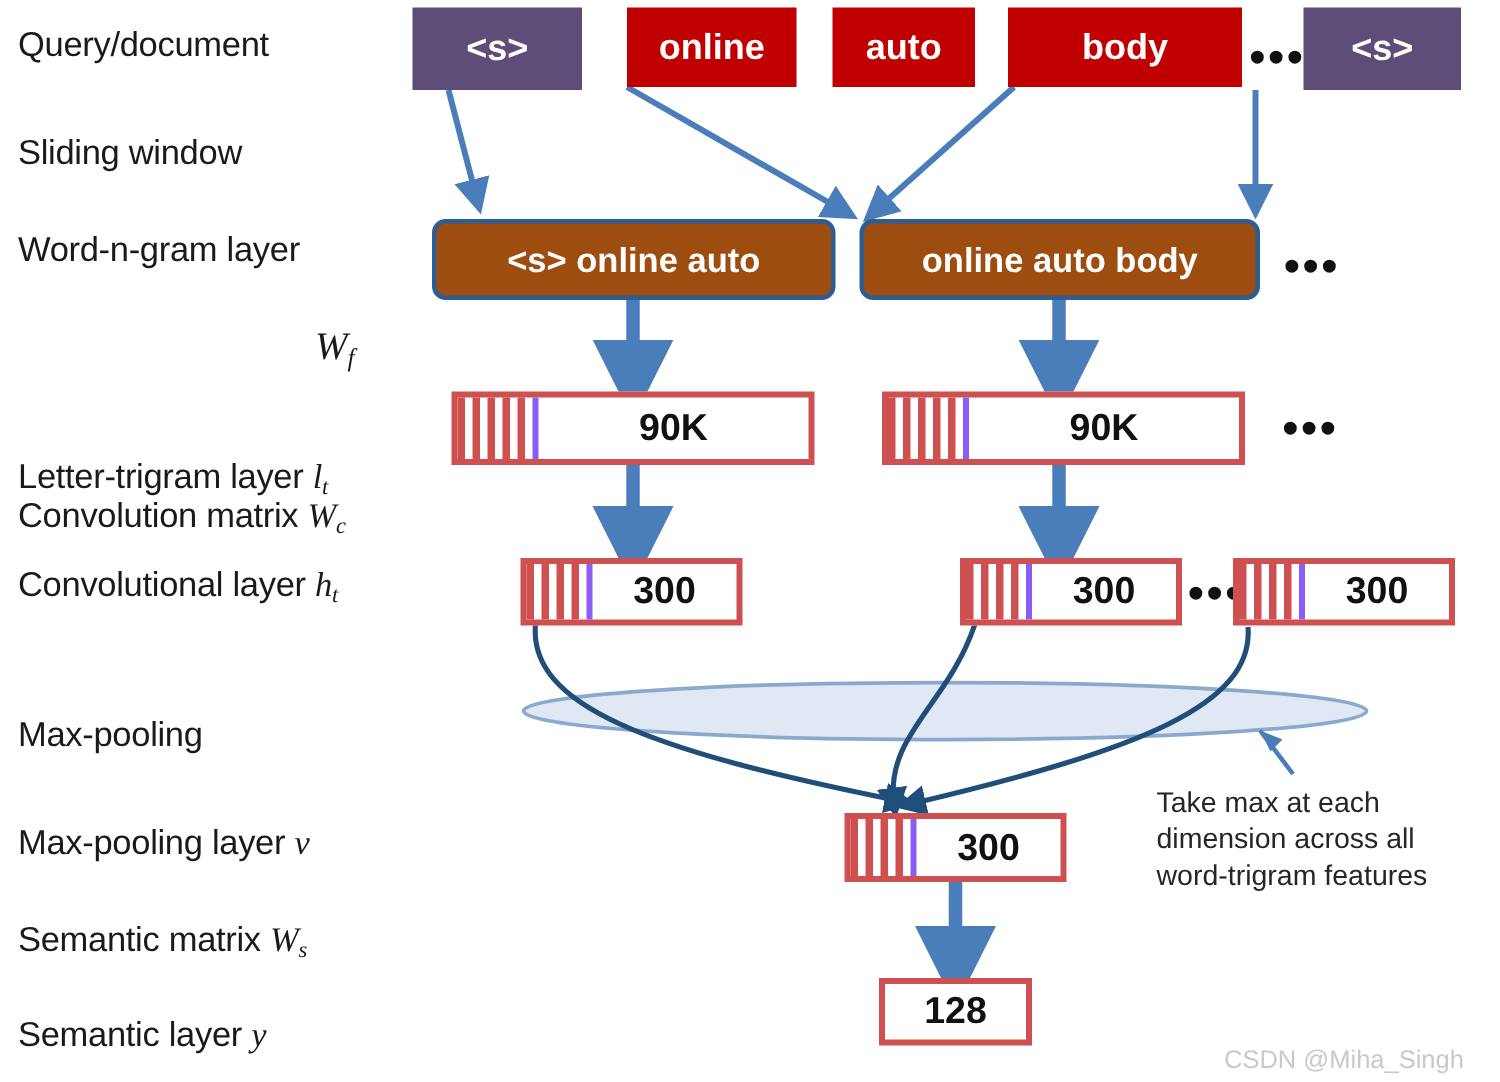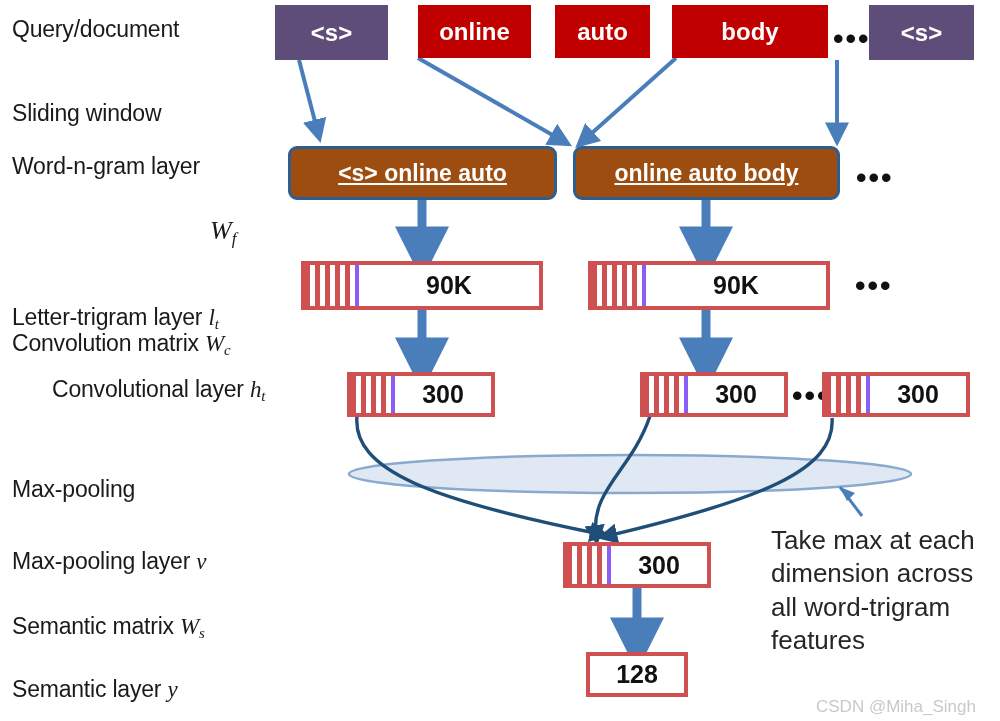--- a/index.html
+++ b/index.html
@@ -20,37 +20,37 @@
   .token{position:absolute;display:flex;align-items:center;justify-content:center;
          color:#ffffff;font-weight:bold;font-size:24px;
          font-family:"Liberation Sans",sans-serif;box-sizing:border-box;}
   .token.purple{background:#5f4d79;}
   .token.red{background:#c00000;}
 
   
   .ngram{position:absolute;display:flex;align-items:center;justify-content:center;
          background:#9e4d11;border:3px solid #2e5d8f;border-radius:9px;
          color:#ffffff;font-weight:bold;font-size:23px;box-sizing:border-box;
-         font-family:"Liberation Sans",sans-serif;text-decoration:underline;}
+         font-family:"Liberation Sans",sans-serif;}
 
   
   .vec{position:absolute;border:4px solid #cf5050;background:#ffffff;
        box-sizing:border-box;display:flex;align-items:stretch;}
   .vec .stripes{display:flex;align-items:stretch;flex:0 0 auto;}
   .vec .stripes i{display:block;width:5px;background:#cf5050;margin-right:5px;}
   .vec .cell{flex:1 1 auto;display:flex;align-items:center;justify-content:center;
              border-left:4px solid #8b5cf6;}
   .vec.plain .cell{border-left:none;}
   .vec .num{font-weight:bold;font-size:25px;color:#111111;
             font-family:"Liberation Sans",sans-serif;}
 
   .dots{position:absolute;color:#111111;font-size:30px;font-weight:bold;
         letter-spacing:2px;line-height:1;font-family:"Liberation Sans",sans-serif;}
 
-  .note{position:absolute;font-size:26px;color:#262626;line-height:1.28;
+  .note{position:absolute;font-size:19px;color:#262626;line-height:1.28;
         font-family:"Liberation Sans",sans-serif;}
 
   .watermark{position:absolute;font-size:17px;color:#c9c9c9;
              font-family:"Liberation Sans",sans-serif;}
 
   svg.layer{position:absolute;left:0;top:0;width:1000px;height:721px;
             pointer-events:none;overflow:visible;}
 </style>
 </head>
 <body>
@@ -121,39 +121,39 @@
       <path d="M840,487 L847,501 L855,493 z" fill="#4a7ebb"></path>
     </g>
 
     <g>
       <line x1="637" y1="588" x2="637" y2="648" stroke="#4a7ebb" stroke-width="9" marker-end="url(#abl)"></line>
     </g>
   </svg>
 
   <div class="rowlabel" style="left:12px;top:16px;">Query/document</div>
 
-  <div class="rowlabel" style="left:12px;top:88px;margin-top:12px;">Sliding window</div>
+  <div class="rowlabel" style="left:12px;top:88px;">Sliding window</div>
 
   <div class="rowlabel" style="left:12px;top:153px;">Word-n-gram layer</div>
 
   <div class="mathlabel" style="left:210px;top:216px;">
     <span>W</span><span class="sub">f</span>
   </div>
 
   <div class="rowlabel" style="left:12px;top:272px;margin-top:32px;">
     <span>Letter-trigram layer</span>
     <span class="it">l</span><span class="sub">t</span>
   </div>
 
   <div class="rowlabel" style="left:12px;top:330px;">
     <span>Convolution matrix</span>
     <span class="it">W</span><span class="sub">c</span>
   </div>
 
-  <div class="rowlabel" style="left:12px;top:376px;margin-left:40px;">
+  <div class="rowlabel" style="left:12px;top:376px;">
     <span>Convolutional layer</span>
     <span class="it">h</span><span class="sub">t</span>
   </div>
 
   <div class="rowlabel" style="left:12px;top:476px;">Max-pooling</div>
 
   <div class="rowlabel" style="left:12px;top:548px;">
     <span>Max-pooling layer</span>
     <span class="it">v</span>
   </div>

